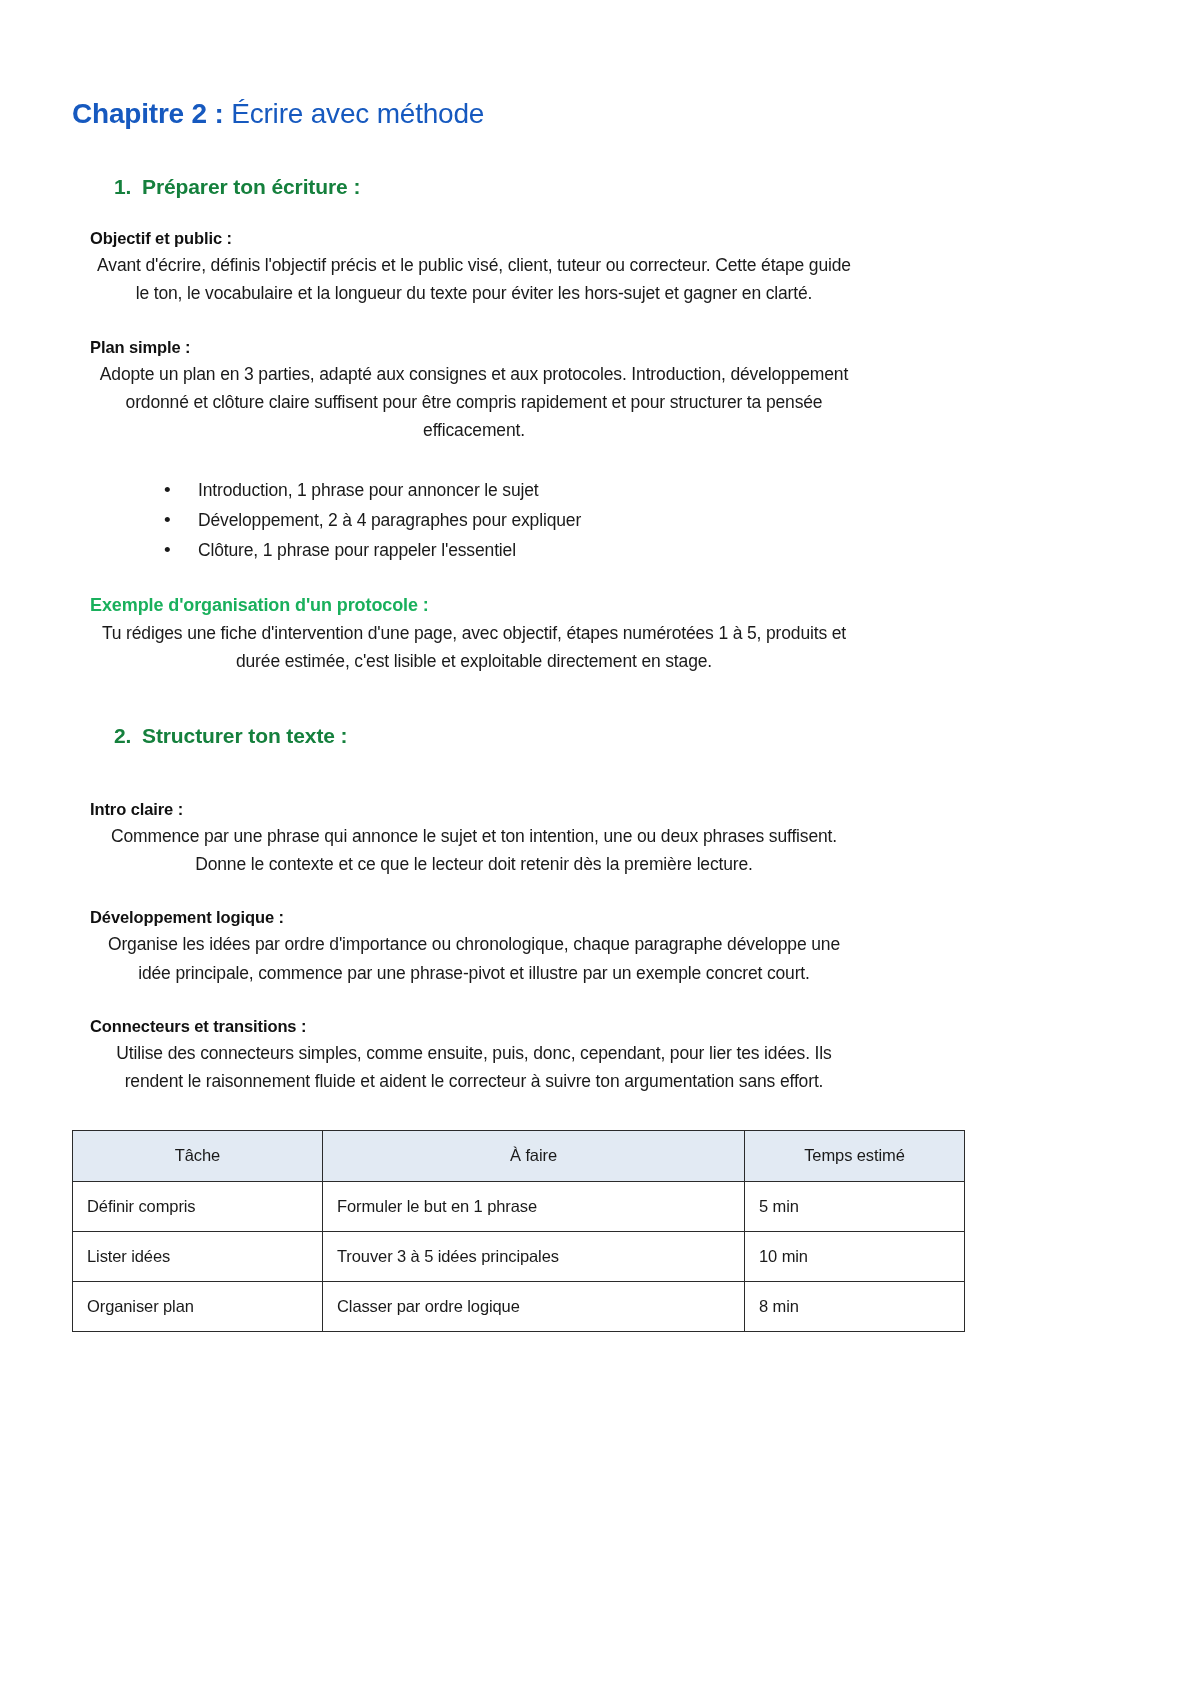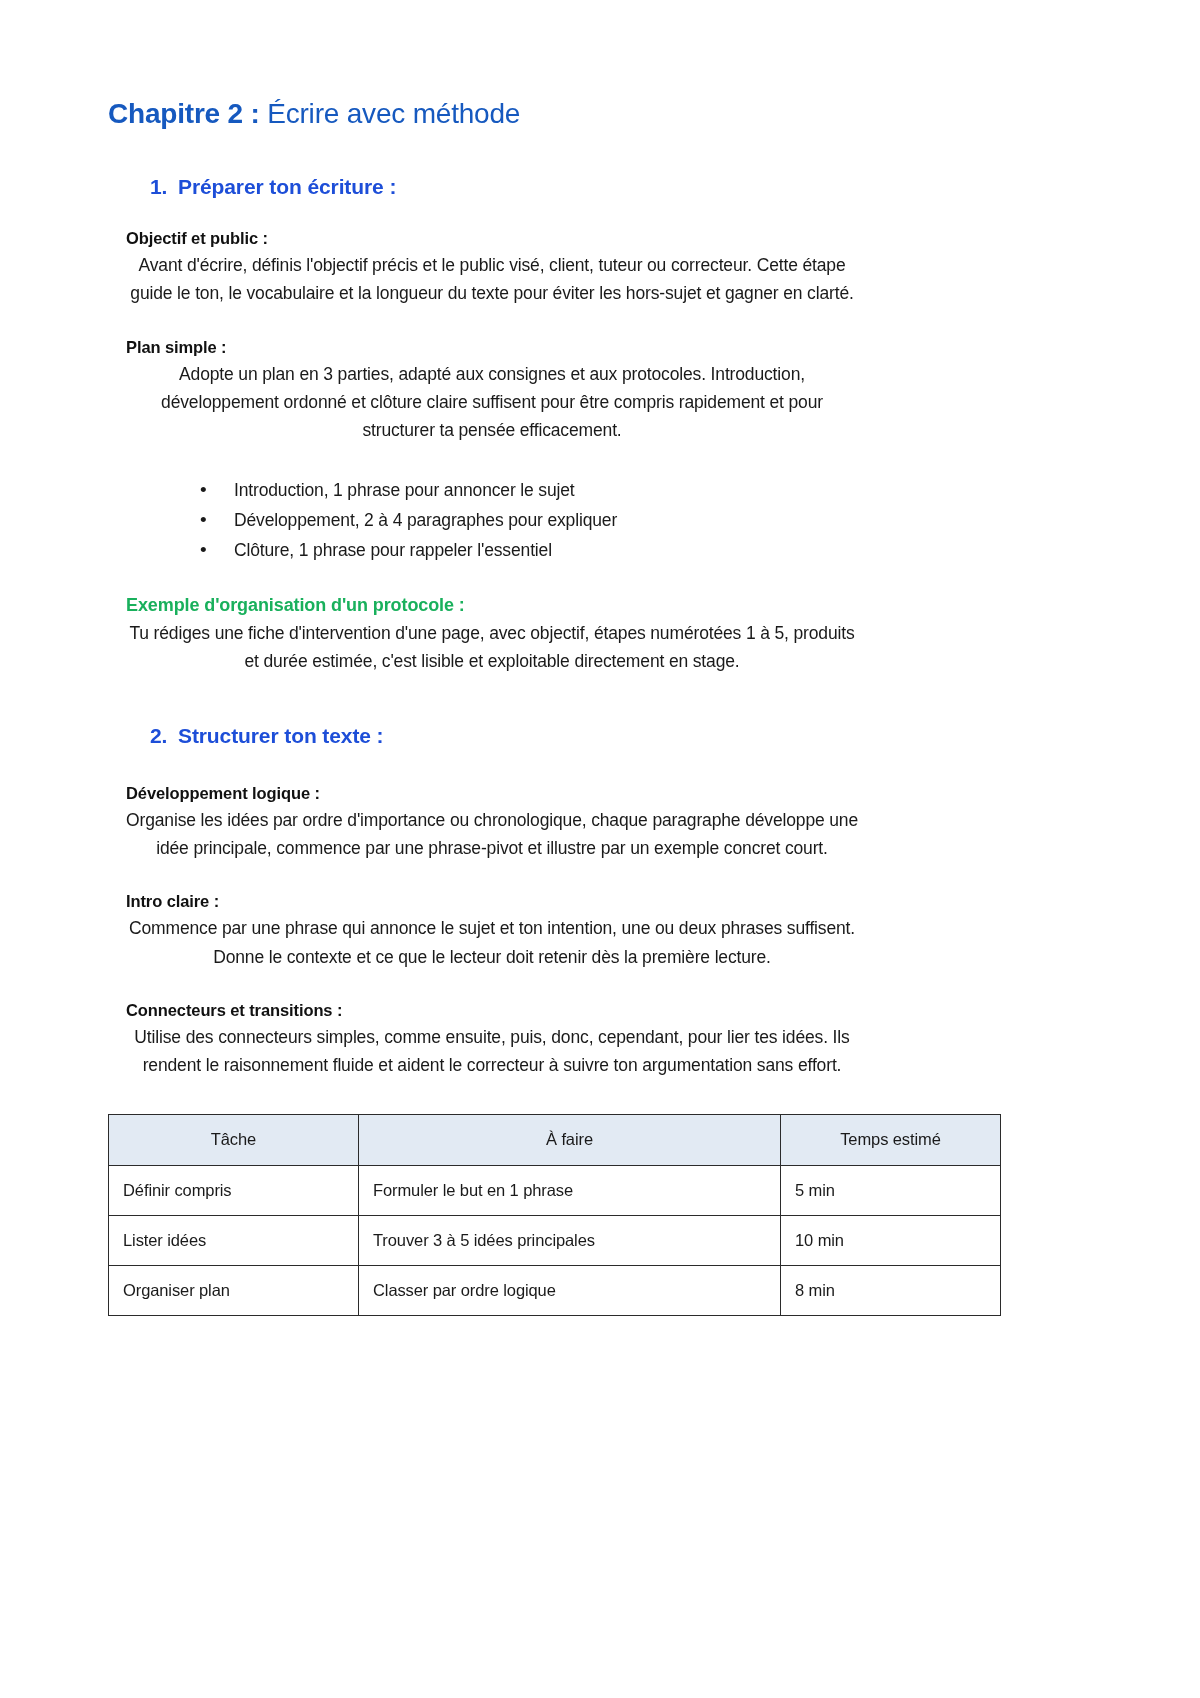--- a/index.html
+++ b/index.html
@@ -13,48 +13,48 @@
     font-family: "Liberation Sans", sans-serif;
     color: #1a1a1a;
     -webkit-font-smoothing: antialiased;
   }
   .page {
     position: relative;
     width: 966px;
     height: 1698px;
     background: #ffffff;
     box-sizing: border-box;
-    padding: 96px 108px 60px 108px;
+    padding: 96px 108px 60px 72px;
   }
   .doc-title {
     font-size: 28px;
     line-height: 1.25;
     color: #1659bf;
     font-weight: 400;
     margin: 0 0 44px 0;
     letter-spacing: -0.2px;
   }
   .doc-title .strong {
     font-weight: 700;
   }
   .section-heading {
     font-size: 21px;
     font-weight: 700;
-    color: #1d4ed8;
+    color: #15803d;
     margin: 0 0 30px 0;
     padding-left: 42px;
     letter-spacing: -0.1px;
   }
   .section-heading .num {
     display: inline-block;
     min-width: 28px;
   }
   .section-heading.second {
     margin-top: 48px;
-    margin-bottom: 36px;
+    margin-bottom: 52px;
   }
   .block {
     margin: 0 0 30px 18px;
   }
   .sub-label {
     font-size: 16.5px;
     font-weight: 700;
     color: #111111;
     margin: 0 0 3px 0;
     letter-spacing: -0.1px;
@@ -153,27 +153,27 @@
   <div class="block">
     <div class="sub-label accent-green">Exemple d'organisation d'un protocole :</div>
     <p class="body-text">Tu rédiges une fiche d'intervention d'une page, avec objectif, étapes numérotées 1 à 5, produits et durée estimée, c'est lisible et exploitable directement en stage.</p>
   </div>
 
   <h2 class="section-heading second">
     <span class="num">2.</span><span>Structurer ton texte :</span>
   </h2>
 
   <div class="block">
+    <div class="sub-label">Intro claire :</div>
+    <p class="body-text">Commence par une phrase qui annonce le sujet et ton intention, une ou deux phrases suffisent. Donne le contexte et ce que le lecteur doit retenir dès la première lecture.</p>
+  </div>
+
+  <div class="block">
     <div class="sub-label">Développement logique :</div>
     <p class="body-text">Organise les idées par ordre d'importance ou chronologique, chaque paragraphe développe une idée principale, commence par une phrase-pivot et illustre par un exemple concret court.</p>
-  </div>
-
-  <div class="block">
-    <div class="sub-label">Intro claire :</div>
-    <p class="body-text">Commence par une phrase qui annonce le sujet et ton intention, une ou deux phrases suffisent. Donne le contexte et ce que le lecteur doit retenir dès la première lecture.</p>
   </div>
 
   <div class="block">
     <div class="sub-label">Connecteurs et transitions :</div>
     <p class="body-text">Utilise des connecteurs simples, comme ensuite, puis, donc, cependant, pour lier tes idées. Ils rendent le raisonnement fluide et aident le correcteur à suivre ton argumentation sans effort.</p>
   </div>
 
   <table class="info-table">
     <colgroup>
       <col class="c1">

